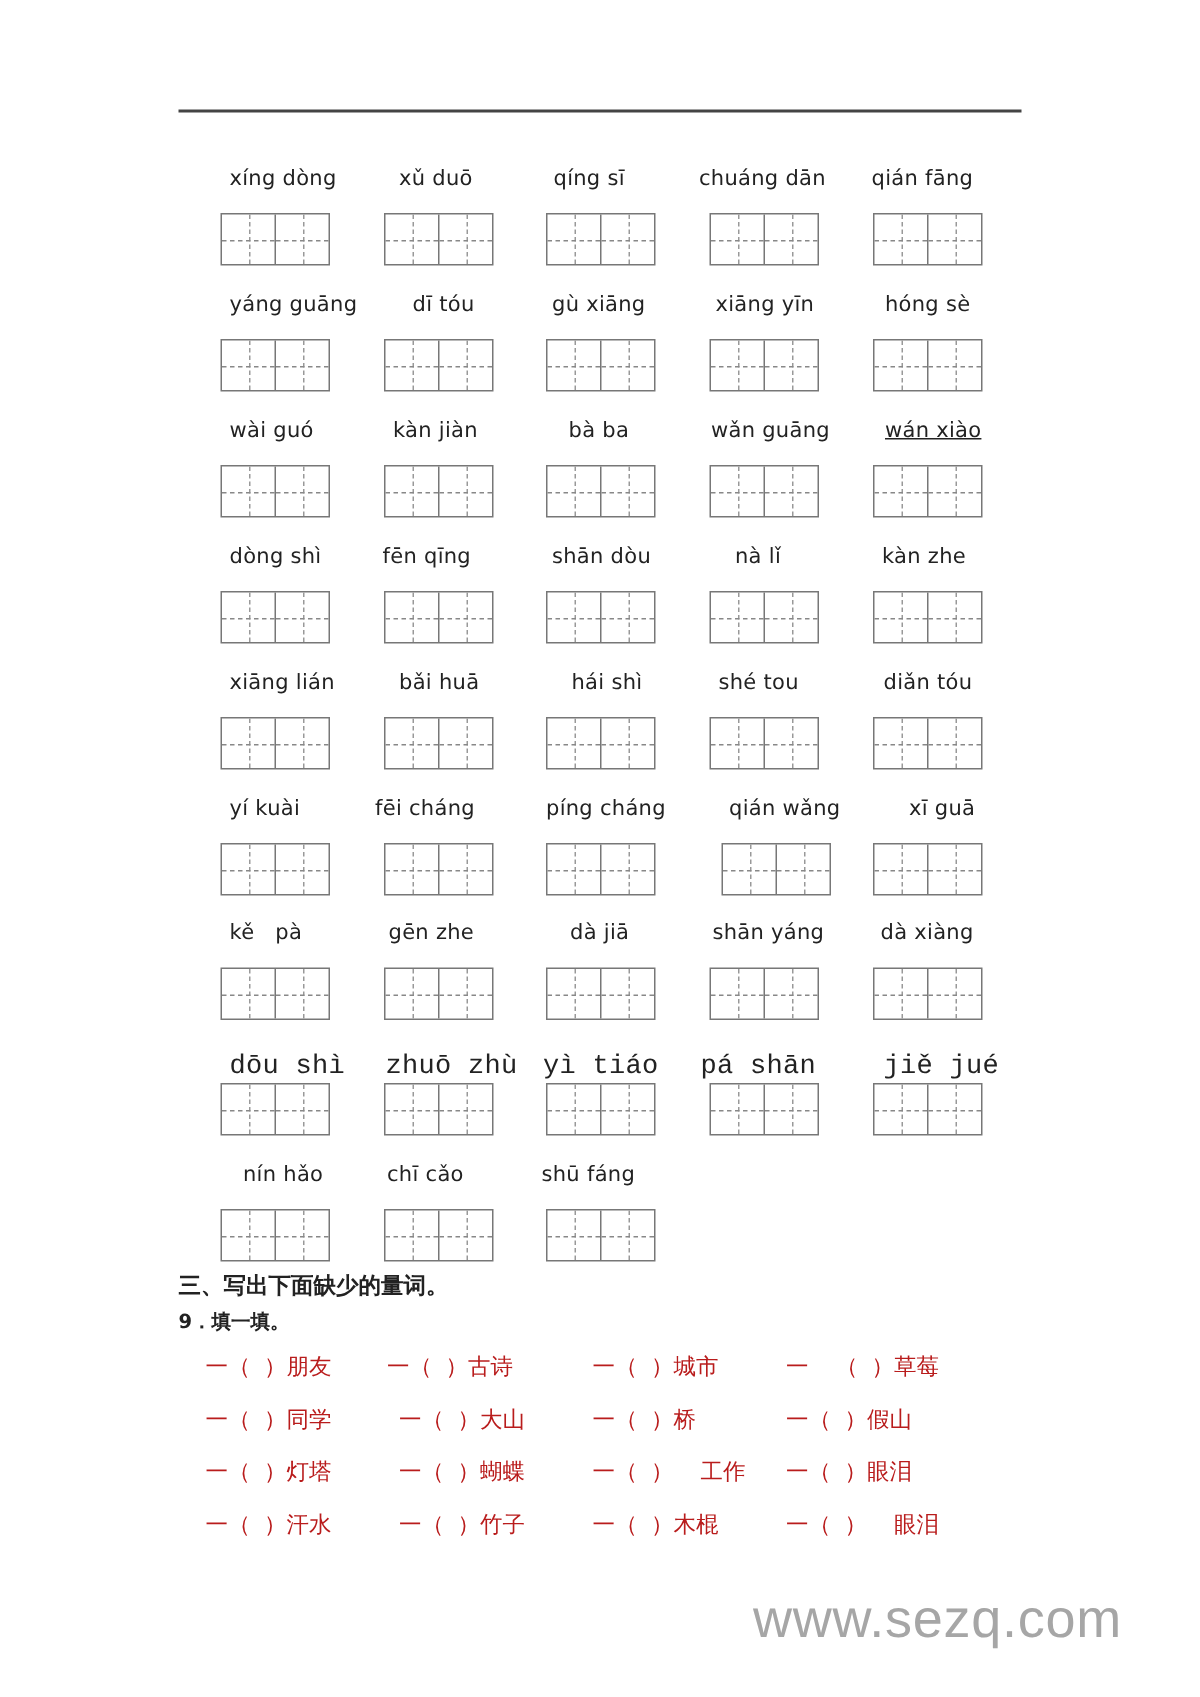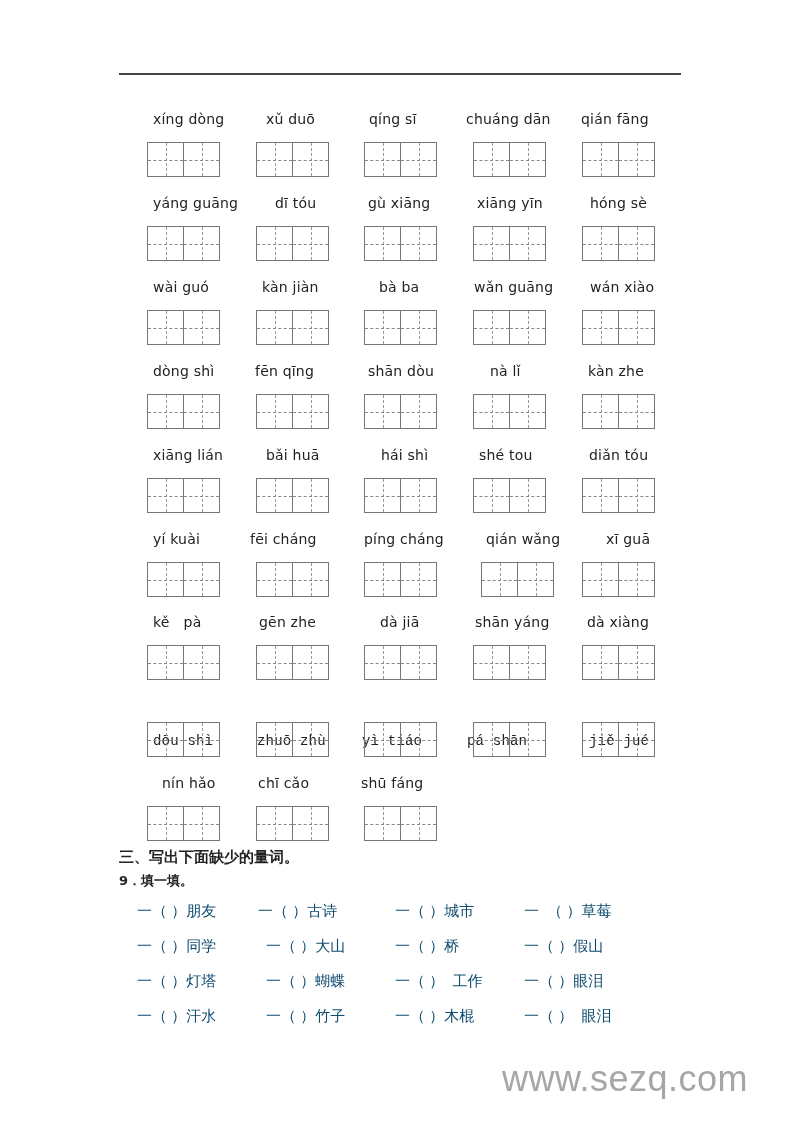--- a/index.html
+++ b/index.html
@@ -1,28 +1,28 @@
 <!DOCTYPE html>
 <html><head>
 <meta charset="utf-8">
 <style>
   html, body { margin:0; padding:0; background:#ffffff; }
   body { width:800px; height:1131px; position:relative; overflow:hidden;
          font-family:"DejaVu Sans", sans-serif; color:#222; }
   .top-rule { position:absolute; left:119px; top:73px; width:562px; height:2px; background:#444; }
   .pinyin { position:absolute; font-size:14px; white-space:pre; color:#222; letter-spacing:0.2px; }
-  .pinyin.serif { font-family:"Liberation Mono", monospace; font-size:14px;margin-top:32px; }
+  .pinyin.serif { font-family:"Liberation Mono", monospace; font-size:18px; }
   .tian { position:absolute; width:73px; height:35px; border:1.5px solid #777; box-sizing:border-box; display:flex; }
   .tian .half { flex:1; position:relative; }
   .tian .half + .half { border-left:1.5px solid #777; }
   .tian .half::before { content:""; position:absolute; left:50%; top:0; bottom:0; border-left:1px dashed #999; }
   .tian .half::after { content:""; position:absolute; top:50%; left:0; right:0; border-top:1px dashed #888; }
   .sec-title { position:absolute; left:119px; top:848px; font-size:15px; font-weight:bold; font-family:"DejaVu Sans", sans-serif; }
   .sub-title { position:absolute; left:119px; top:872px; font-size:13px; font-weight:bold; font-family:"DejaVu Sans", sans-serif; }
-  .fill-item { position:absolute; font-family:Liberation Sans, sans-serif; font-size:15px; white-space:pre; color:#0c4a6e; }
+  .fill-item { position:absolute; font-family:Liberation Mono, monospace; font-size:15px; white-space:pre; color:#b91c1c; }
   .watermark { position:absolute; left:502px; top:1058px; font-family:"Liberation Sans", sans-serif; font-size:36px; color:#a6a6a6; letter-spacing:0.5px; }
 </style>
 </head>
 <body>
 
 <div class="top-rule"></div>
 
 <div id="pinyin-grid">
     <div class="pinyin" style="left: 153px; top: 111px;">xíng dòng</div>
     <div class="tian" style="left: 147px; top: 142px;">
@@ -87,21 +87,21 @@
     <div class="pinyin" style="left: 379px; top: 279px;">bà ba</div>
     <div class="tian" style="left: 364px; top: 310px;">
       <div class="half"></div>
       <div class="half"></div>
     </div>
     <div class="pinyin" style="left: 474px; top: 279px;">wǎn guāng</div>
     <div class="tian" style="left: 473px; top: 310px;">
       <div class="half"></div>
       <div class="half"></div>
     </div>
-    <div class="pinyin" style="left: 590px; top: 279px;">wán xiào</div>
+    <div class="pinyin" style="left: 590px; top: 279px; text-decoration: underline;">wán xiào</div>
     <div class="tian" style="left: 582px; top: 310px;">
       <div class="half"></div>
       <div class="half"></div>
     </div>
     <div class="pinyin" style="left: 153px; top: 363px;">dòng shì</div>
     <div class="tian" style="left: 147px; top: 394px;">
       <div class="half"></div>
       <div class="half"></div>
     </div>
     <div class="pinyin" style="left: 255px; top: 363px;">fēn qīng</div>

